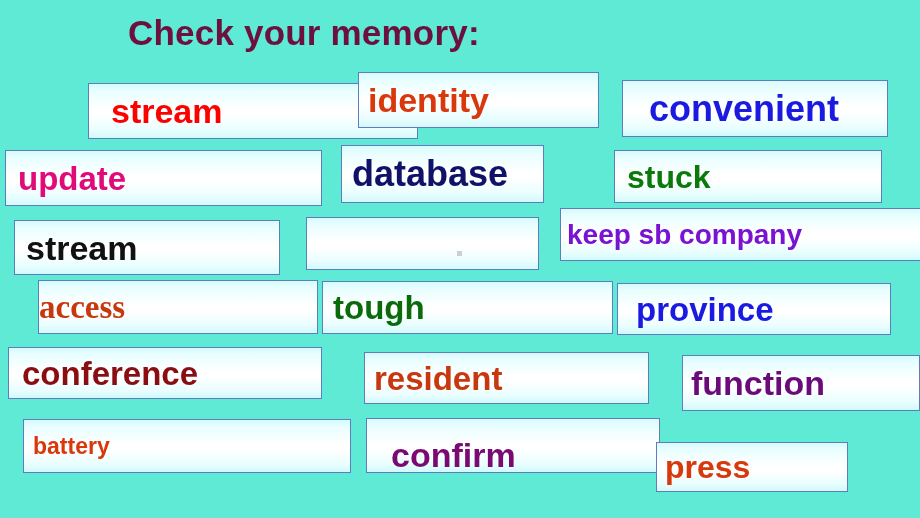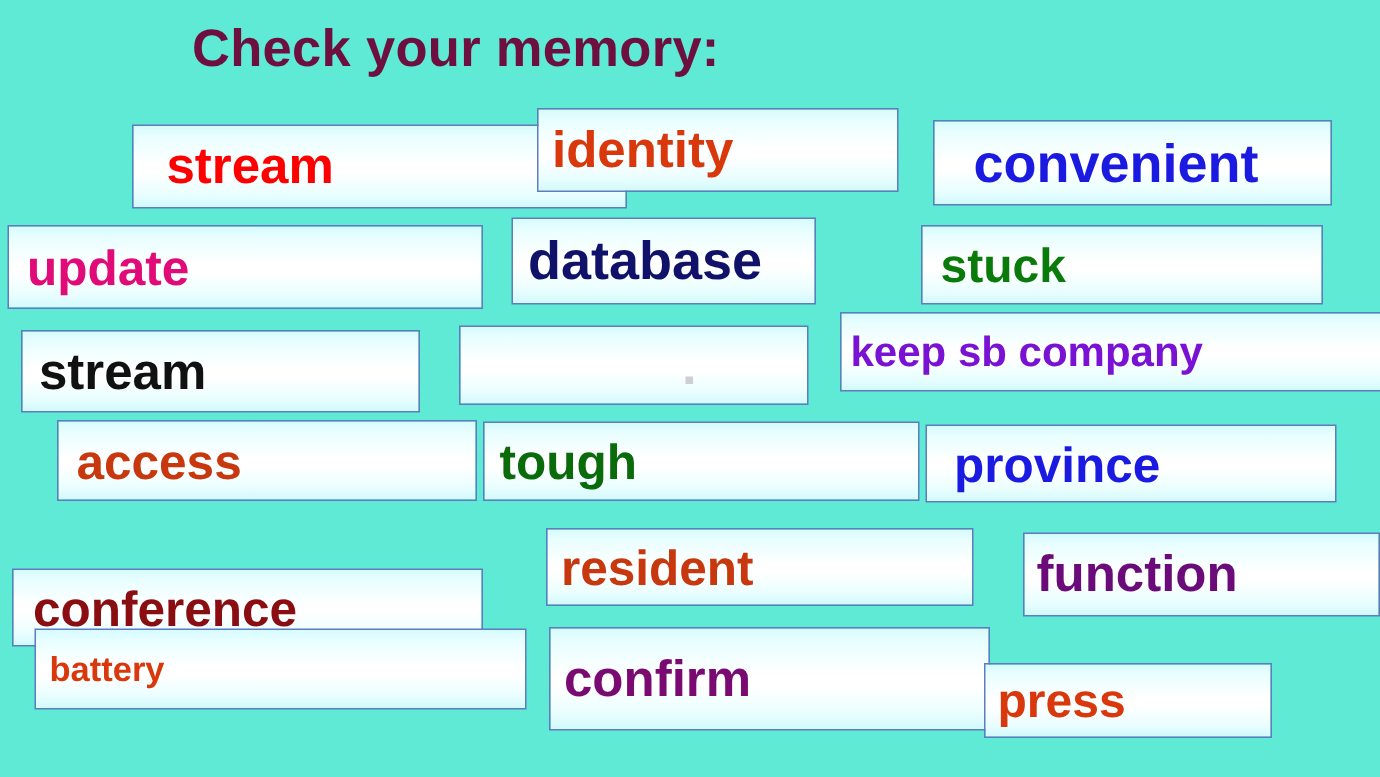--- a/index.html
+++ b/index.html
@@ -84,42 +84,42 @@
       </div>
       <div class="word-box" style="left: 14px; top: 220px; width: 266px; height: 55px; padding-left: 11px;">
         <span class="word-label" style="color: rgb(17, 17, 17); font-size: 34px;">stream</span>
       </div>
       <div class="word-box" style="left: 306px; top: 217px; width: 233px; height: 53px; padding-left: 9px;">
         <span class="dot-mark" style="left: 150px; top: 33px;"></span>
       </div>
       <div class="word-box" style="left: 560px; top: 208px; width: 362px; height: 53px; padding-left: 6px;">
         <span class="word-label" style="color: rgb(122, 18, 212); font-size: 28px;">keep sb company</span>
       </div>
-      <div class="word-box" style="left: 38px; top: 280px; width: 280px; height: 54px; padding-left: 12px;">
+      <div class="word-box" style="left: 38px; top: 280px; width: 280px; height: 54px;  font-family: Liberation Serif, serif;">
         <span class="word-label" style="color: rgb(200, 56, 14); font-size: 33px;">access</span>
       </div>
       <div class="word-box" style="left: 322px; top: 281px; width: 291px; height: 53px; padding-left: 10px;">
         <span class="word-label" style="color: rgb(10, 107, 10); font-size: 33px;">tough</span>
       </div>
       <div class="word-box" style="left: 617px; top: 283px; width: 274px; height: 52px; padding-left: 18px;">
         <span class="word-label" style="color: rgb(26, 26, 224); font-size: 33px;">province</span>
       </div>
-      <div class="word-box" style="left: 8px; top: 347px; width: 314px; height: 52px; padding-left: 13px; margin-top: 32px;">
+      <div class="word-box" style="left: 8px; top: 347px; width: 314px; height: 52px; padding-left: 13px;">
         <span class="word-label" style="color: rgb(138, 13, 18); font-size: 33px;">conference</span>
       </div>
       <div class="word-box" style="left: 364px; top: 352px; width: 285px; height: 52px; padding-left: 9px;">
         <span class="word-label" style="color: rgb(200, 56, 14); font-size: 33px;">resident</span>
       </div>
       <div class="word-box" style="left: 682px; top: 355px; width: 238px; height: 56px; padding-left: 8px;">
         <span class="word-label" style="color: rgb(107, 11, 122); font-size: 34px;">function</span>
       </div>
       <div class="word-box" style="left: 23px; top: 419px; width: 328px; height: 54px; padding-left: 9px;">
         <span class="word-label" style="color: rgb(216, 56, 11); font-size: 23px;">battery</span>
       </div>
-      <div class="word-box" style="left: 366px; top: 418px; width: 294px; height: 69px; padding-left: 9px;">
+      <div class="word-box" style="left: 366px; top: 418px; width: 294px; height: 55px; padding-left: 24px; align-items: flex-end;">
         <span class="word-label" style="color: rgb(122, 10, 114); font-size: 34px;">confirm</span>
       </div>
       <div class="word-box" style="left: 656px; top: 442px; width: 192px; height: 50px; padding-left: 8px;">
         <span class="word-label" style="color: rgb(216, 56, 11); font-size: 32px;">press</span>
       </div>
     </div>
 
 </div>
 
 </body></html>

